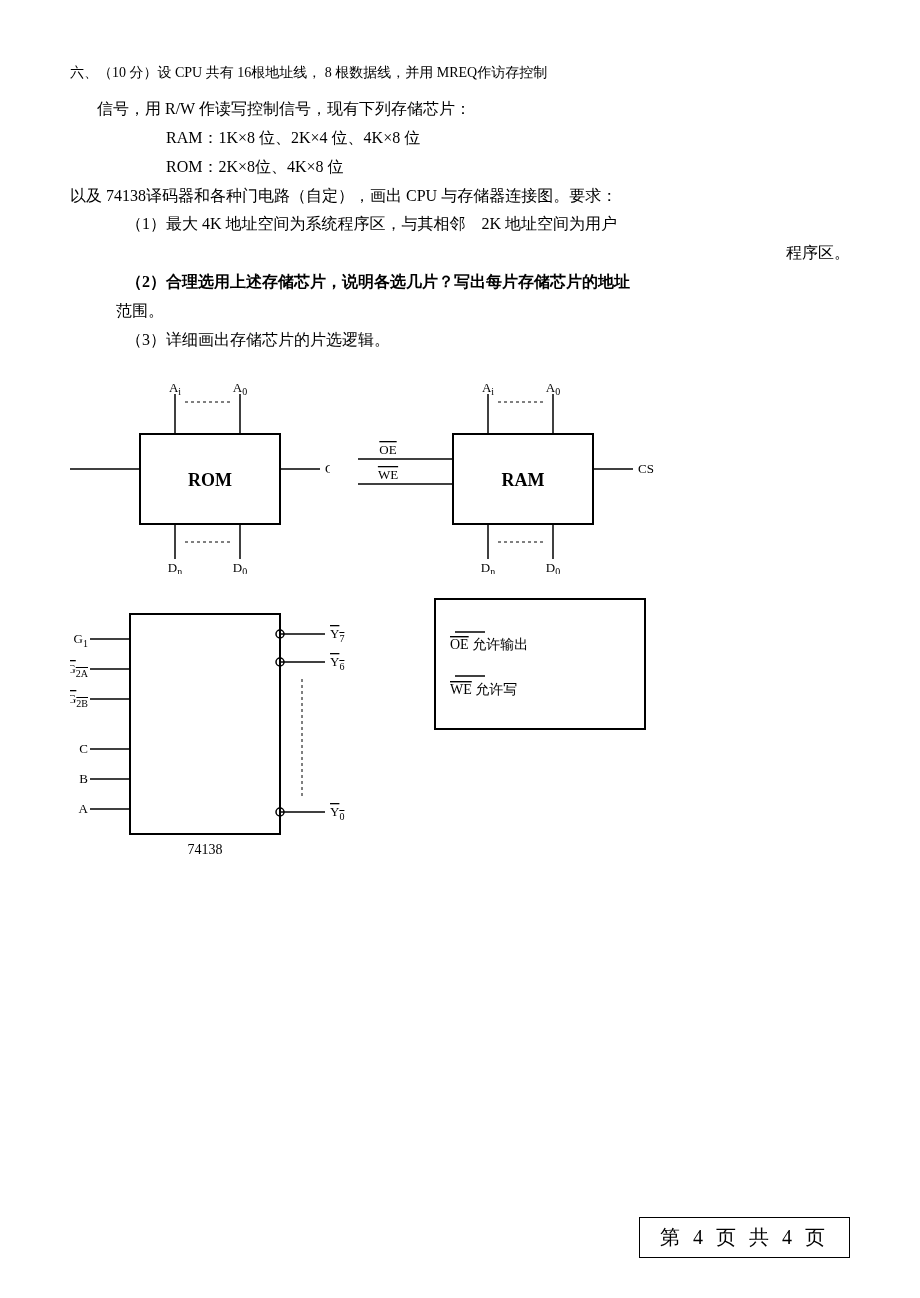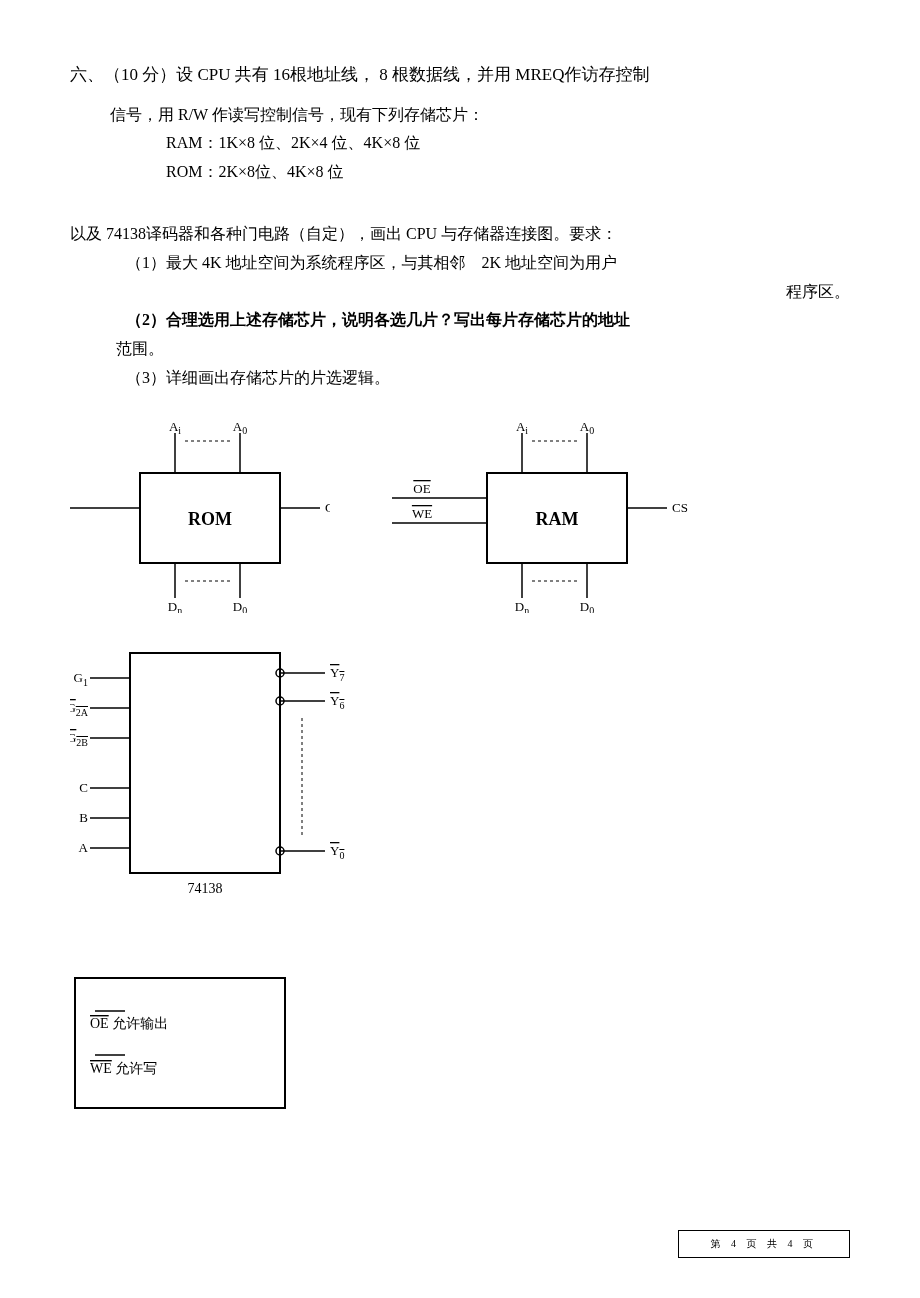--- a/index.html
+++ b/index.html
@@ -8,66 +8,66 @@
       font-family: "SimSun", "宋体", serif;
       font-size: 16px;
       color: #000;
       width: 920px;
       min-height: 1298px;
       padding: 60px 70px 40px 70px;
       position: relative;
     }
 
     .question-title {
-      font-size: 17px;
+      font-size: 14px;
       line-height: 1.8;
       margin-bottom: 10px;
     }
 
     .indent1 {
-      margin-left: 40px;
+      margin-left: 27px;
       line-height: 1.8;
     }
 
     .indent2 {
       margin-left: 96px;
       line-height: 1.8;
     }
 
     .sub-item {
       margin-left: 56px;
       line-height: 1.8;
     }
 
     
     .diagrams-row {
       display: flex;
       flex-direction: row;
       align-items: flex-start;
       margin-top: 20px;
-      gap: 62px;
+      gap: 28px;
     }
 
     
     .bottom-row {
       display: flex;
-      flex-direction: column;
+      flex-direction: row;
       align-items: flex-start;
       margin-top: 20px;
       gap: 60px;
     }
 
     
     .page-footer {
       position: absolute;
       bottom: 40px;
       right: 70px;
       border: 1.5px solid #000;
-      padding: 6px 32px;
-      font-size: 10px;
+      padding: 6px 20px;
+      font-size: 20px;
       letter-spacing: 4px;
     }
 
     text {
       font-family: "SimSun", "宋体", serif;
     }
   </style>
 </head>
 <body>
 
@@ -76,21 +76,21 @@
 </div>
 <div class="indent1">
   <span>信号，用 R/W 作读写控制信号，现有下列存储芯片：</span>
 </div>
 <div class="indent2">
   <span>RAM：1K×8 位、2K×4 位、4K×8 位</span>
 </div>
 <div class="indent2">
   <span>ROM：2K×8位、4K×8 位</span>
 </div>
-<div style="line-height:1.8;margin-top:33px;">
+<div style="line-height:1.8;">
   <span>以及 74138译码器和各种门电路（自定），画出 CPU 与存储器连接图。要求：</span>
 </div>
 <div class="sub-item" style="line-height:1.8;">
   （1）最大 4K 地址空间为系统程序区，与其相邻&nbsp;&nbsp;&nbsp;&nbsp;2K 地址空间为用户
 </div>
 <div style="margin-left:88px;line-height:1.8;text-align:right;">
   程序区。
 </div>
 <div class="sub-item" style="line-height:1.8;font-weight:bold;">
   （2）合理选用上述存储芯片，说明各选几片？写出每片存储芯片的地址

